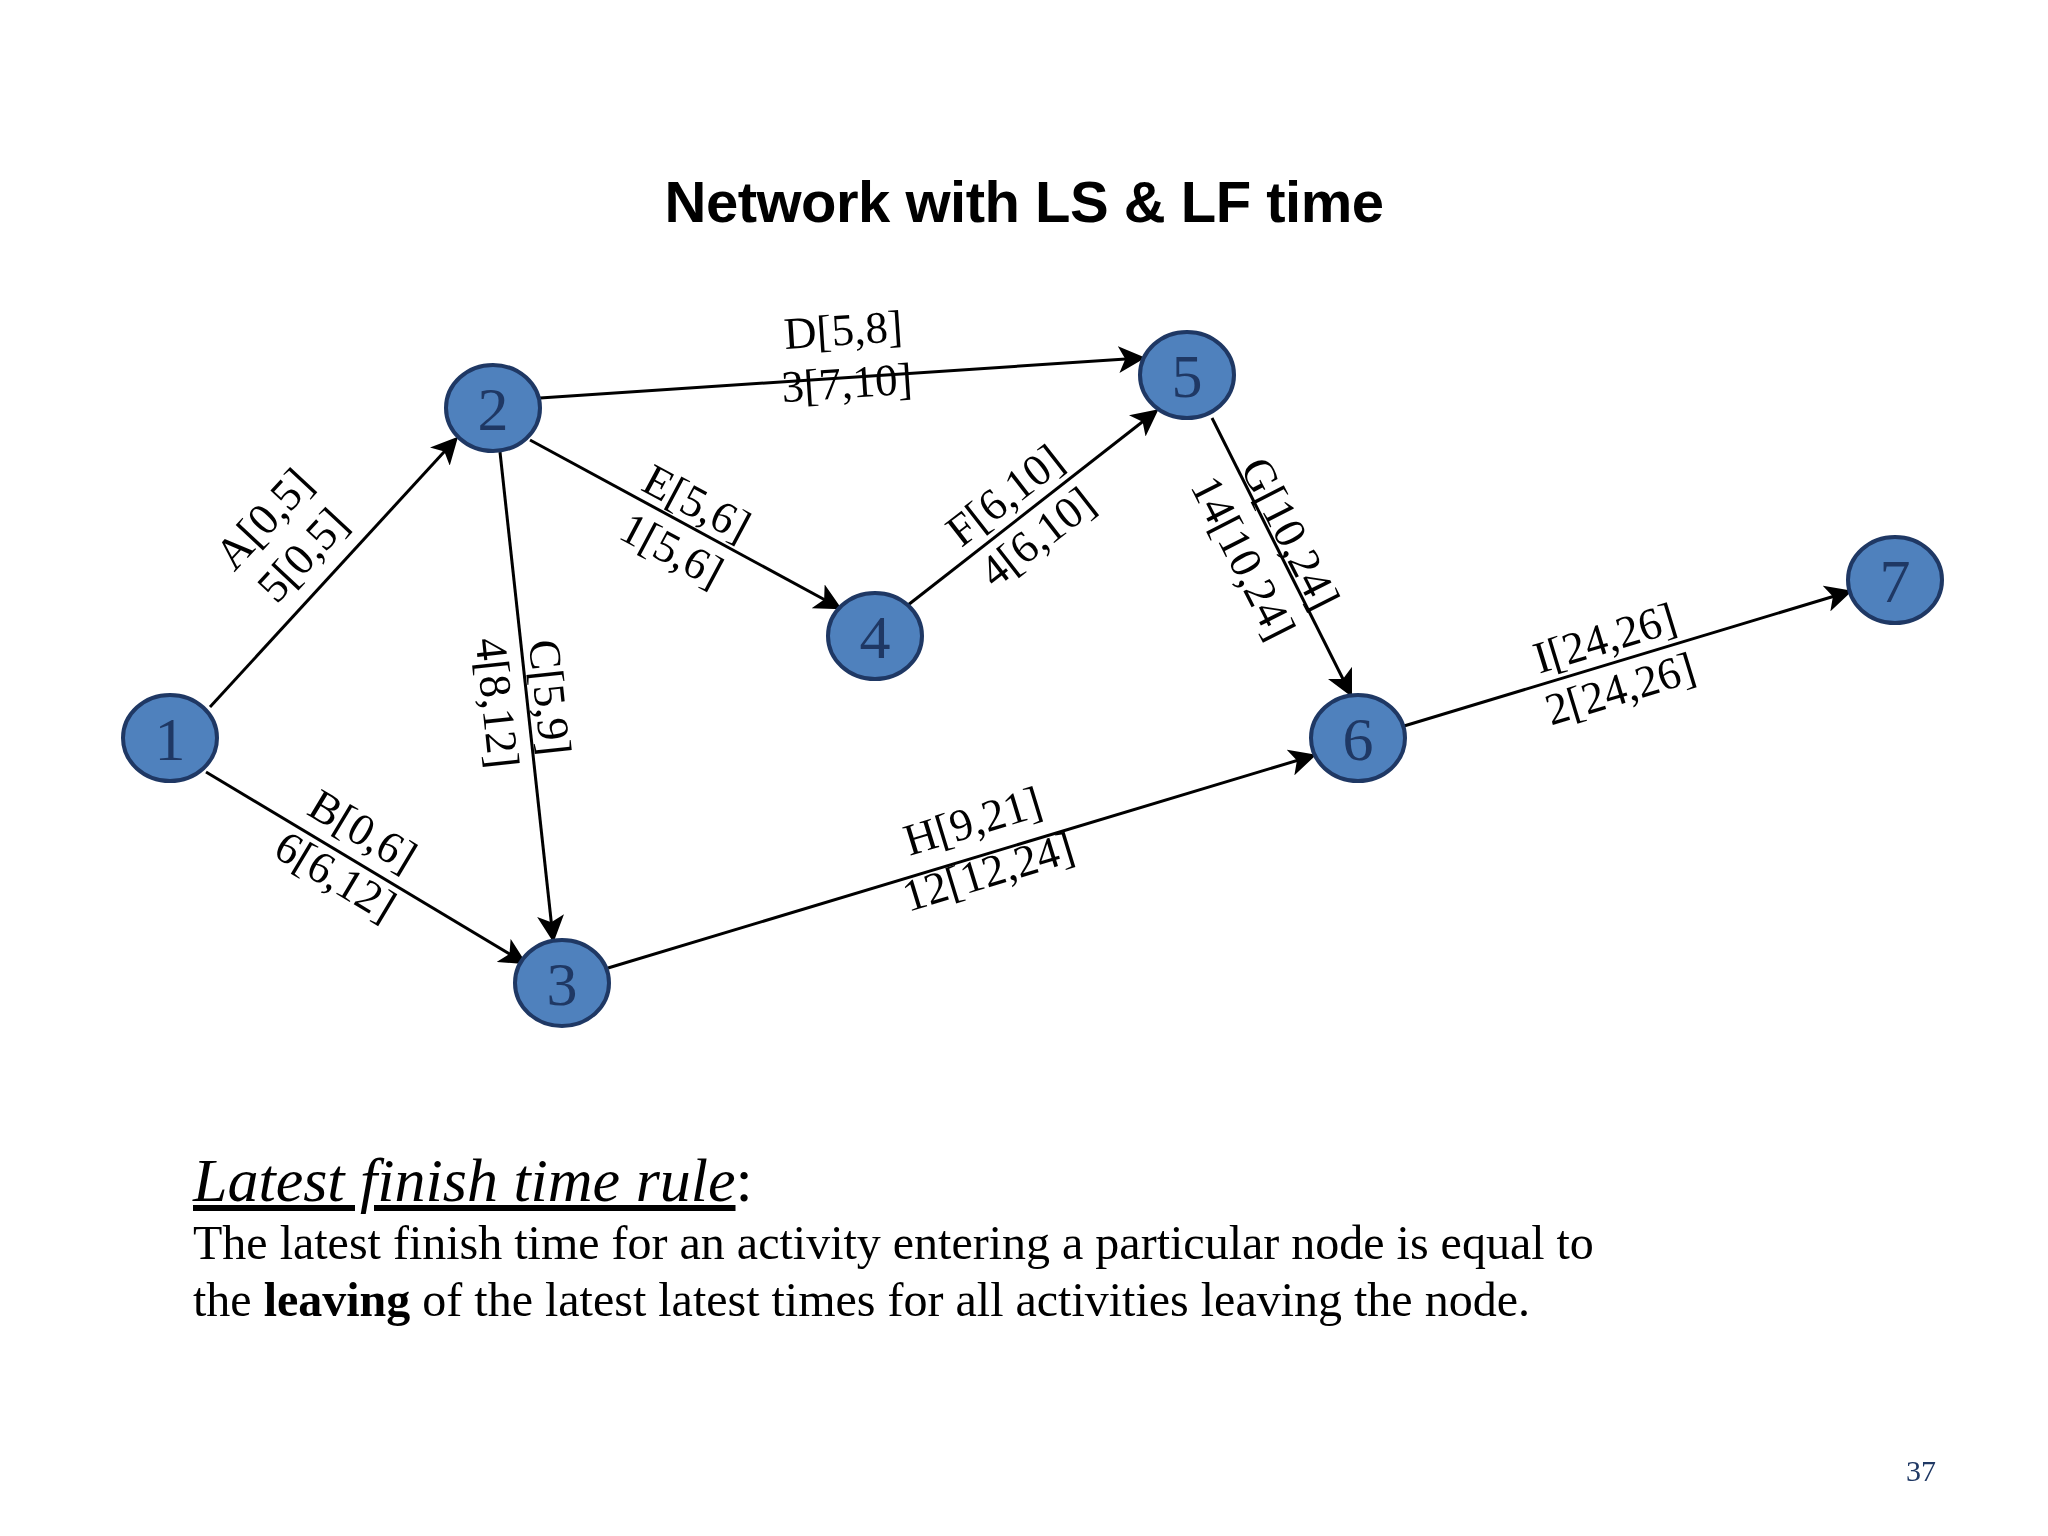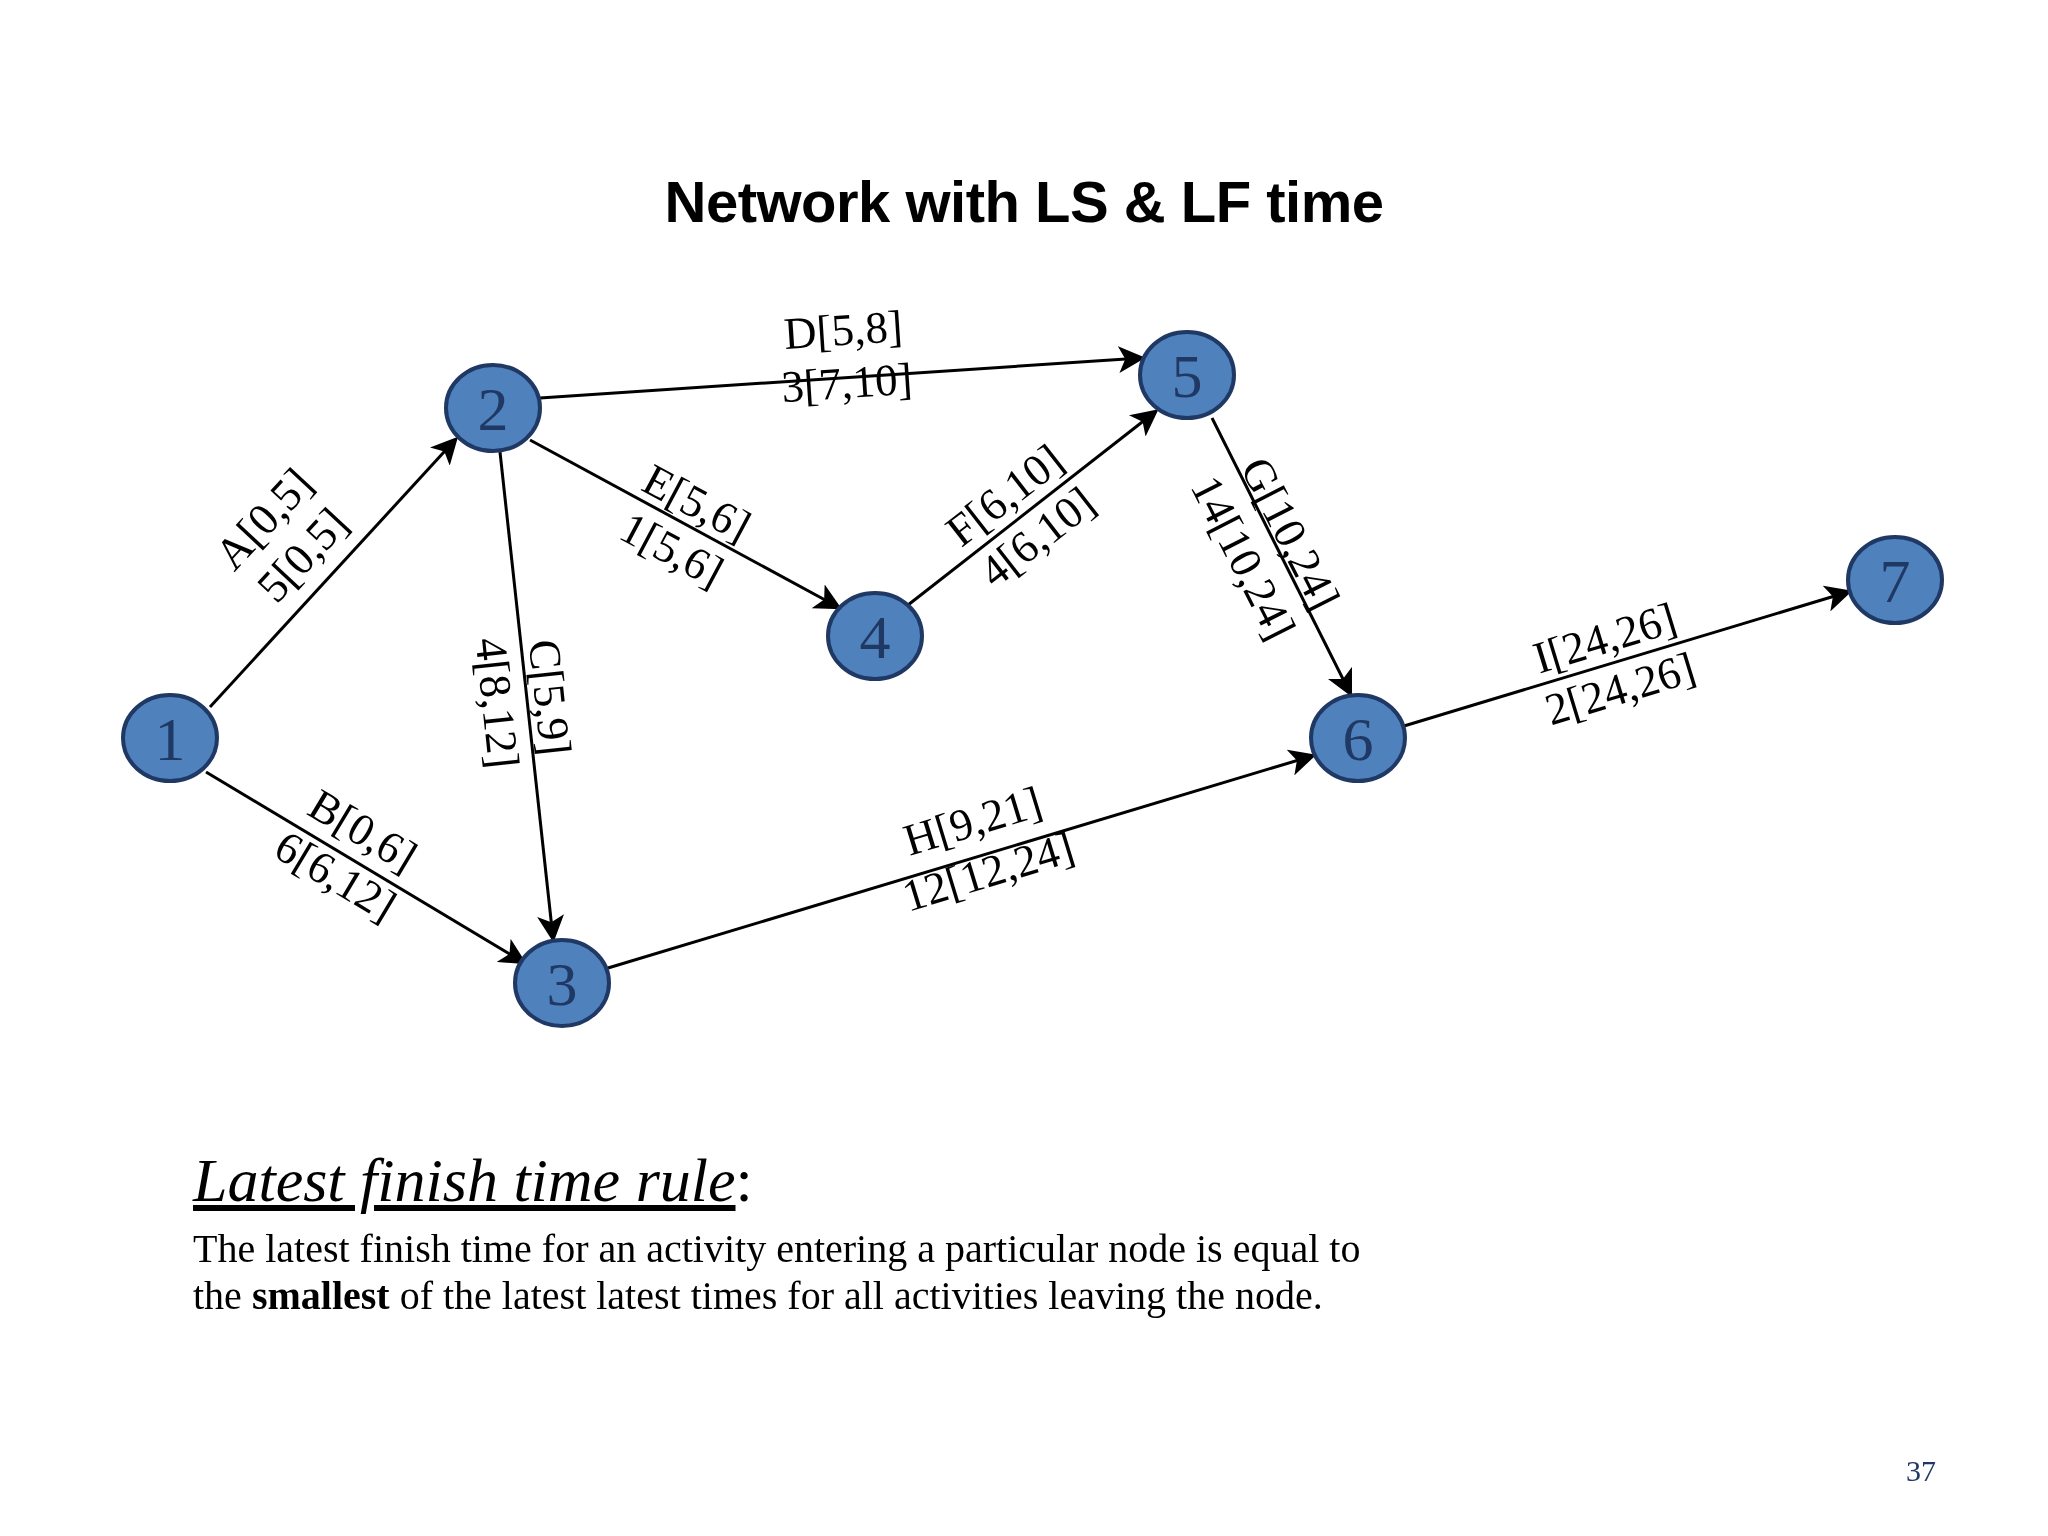--- a/index.html
+++ b/index.html
@@ -43,23 +43,23 @@
     width:1780px;
     color:#000000;
   }
   .rule-head{
     font-size:62px;
     line-height:1.05;
     white-space:nowrap;
   }
   .rule-head .u{text-decoration:underline;text-underline-offset:4px;font-style:italic;}
   .rule-body{
-    font-size:40px;
+    font-size:48px;
     line-height:1.18;
-    margin-top:12px;
+    margin-top:2px;
   }
   .rule-body b{font-weight:bold;}
 
   .page-num{
     position:absolute;
     right:112px;bottom:48px;
     font-family:"Liberation Serif", serif;
     font-size:30px;
     color:#1F3864;
   }
@@ -162,18 +162,18 @@
     <g>
       <ellipse cx="1895" cy="580" rx="47" ry="43" fill="#4F81BD" stroke="#1F3864" stroke-width="4"></ellipse>
       <text class="node-num" x="1895" y="602" text-anchor="middle">7</text>
     </g>
   </svg>
 
   <div class="bottom">
     <div class="rule-head"><span class="u">Latest finish time rule</span><span>:</span></div>
     <div class="rule-body">
       <div>The latest finish time for an activity entering a particular node is equal to</div>
-      <div><span>the </span><b>smallest</b><span> of the latest latest times for all activities leaving the node.</span></div>
+      <div><span>the </span><b>leaving</b><span> of the latest latest times for all activities leaving the node.</span></div>
     </div>
   </div>
 
   <div class="page-num">37</div>
 </div>
 
 </body></html>

